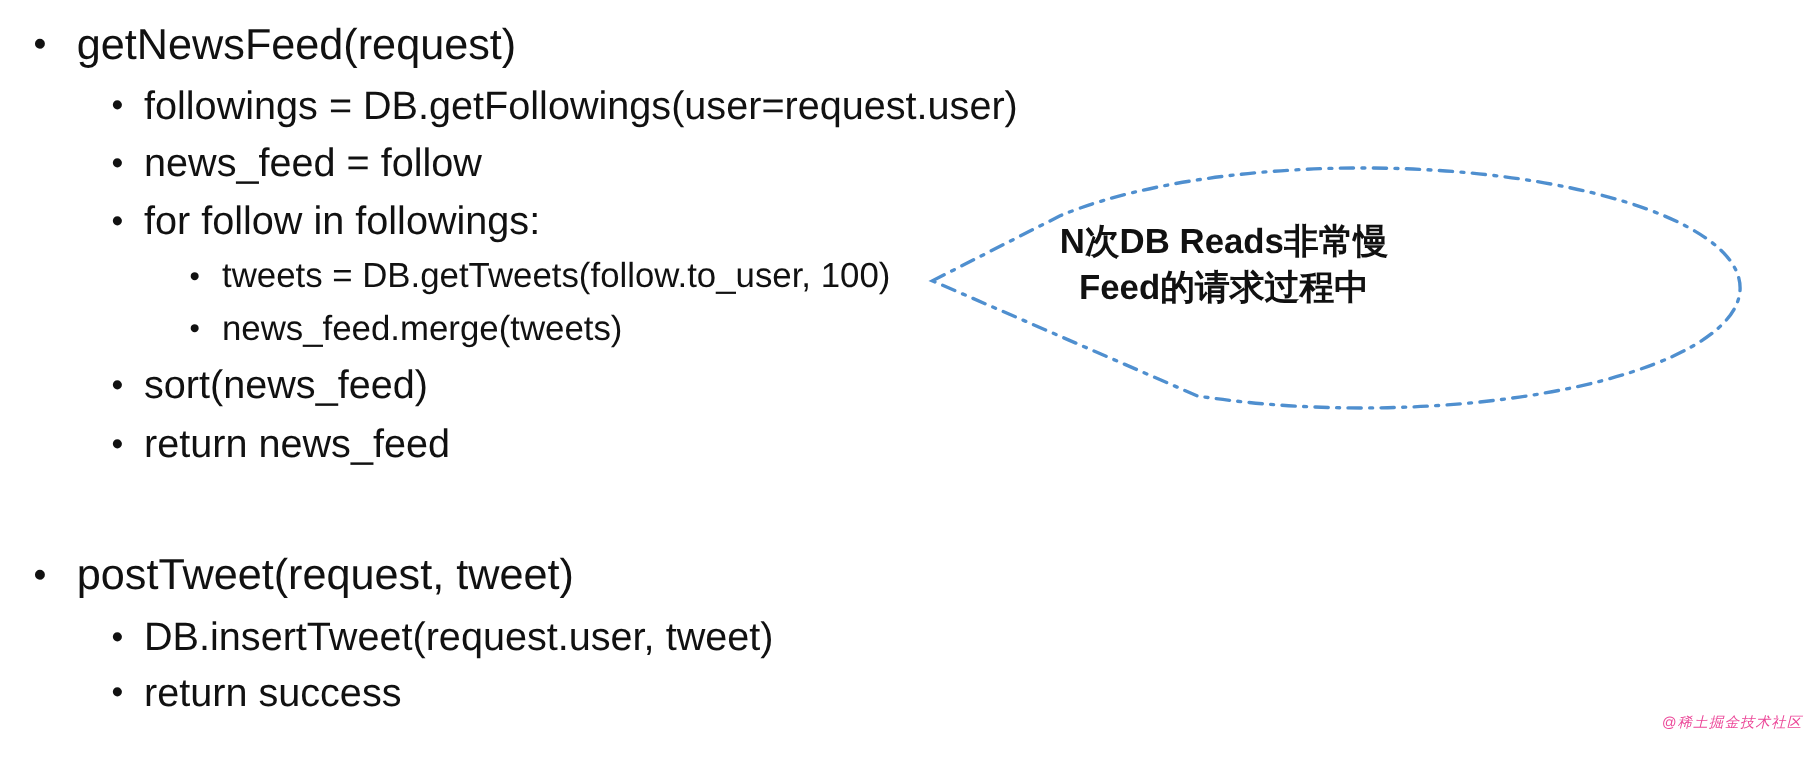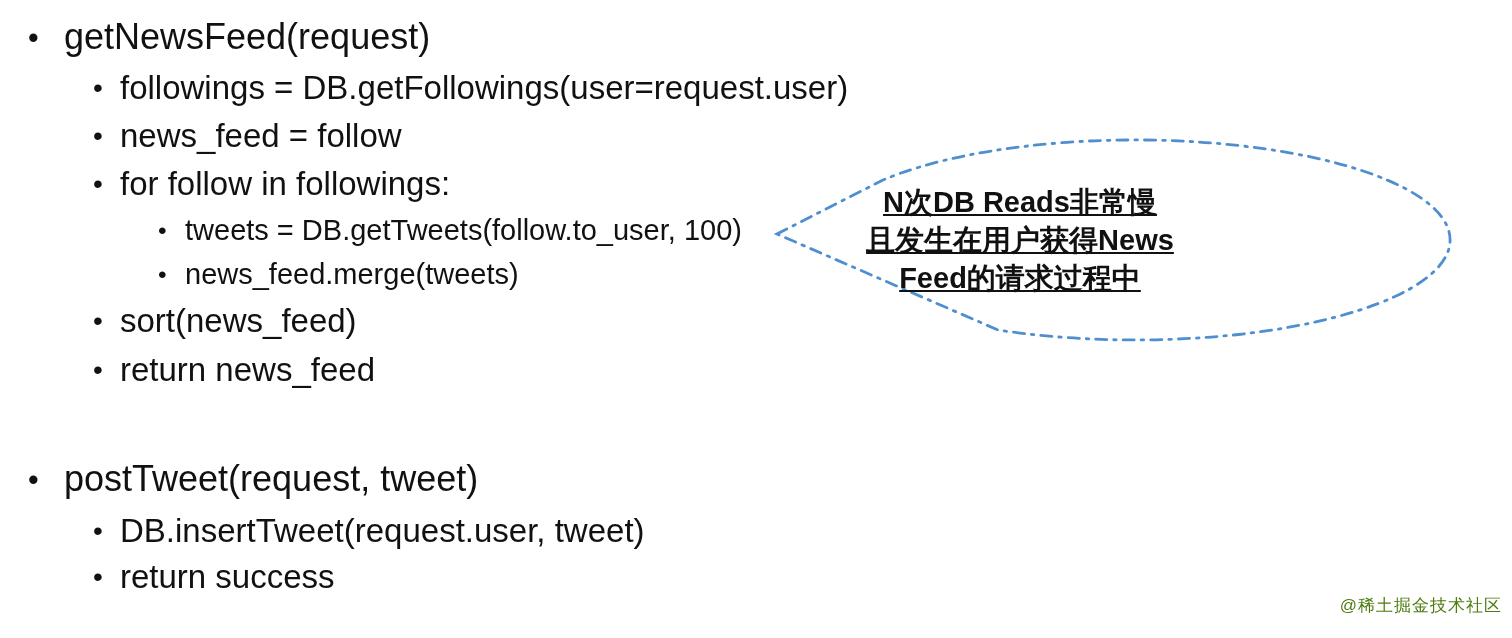--- a/index.html
+++ b/index.html
@@ -54,31 +54,31 @@
   .callout-text {
     position: absolute;
     left: 790px;
     top: 183px;
     width: 460px;
     text-align: center;
     font-size: 29px;
     font-weight: bold;
     line-height: 38px;
     color: #111111;
-    text-decoration: underline;
   }
 
   
   .watermark {
     position: absolute;
     right: 10px;
     top: 594px;
-    font-size: 17px;
-    color: #4d7c0f;
+    font-size: 12px;
+    color: #ec4899;
     letter-spacing: 1px;
+    font-style: italic;
   }
 </style>
 </head>
 <body>
 
 <div class="slide">
 
   <div class="row lv1" style="top:15px">
     <span class="bullet">•</span>
     <span class="txt">getNewsFeed(request)</span>
@@ -123,19 +123,18 @@
     <span class="bullet">•</span>
     <span class="txt">return success</span>
   </div>
 
   <svg class="callout-svg" viewBox="0 0 1512 638">
     <path d="M 777 234 L 883 180 A 315 100 0 1 1 998 330 Z" fill="none" stroke-width="2.8" stroke-linecap="round" stroke-dasharray="11 7 2.5 7" stroke="#4f8fcf"></path>
   </svg>
 
   <div class="callout-text">
     <div>N次DB Reads非常慢</div>
-    <div>且发生在用户获得News</div>
     <div>Feed的请求过程中</div>
   </div>
 
   <div class="watermark">@稀土掘金技术社区</div>
 
 </div>
 
 </body></html>

